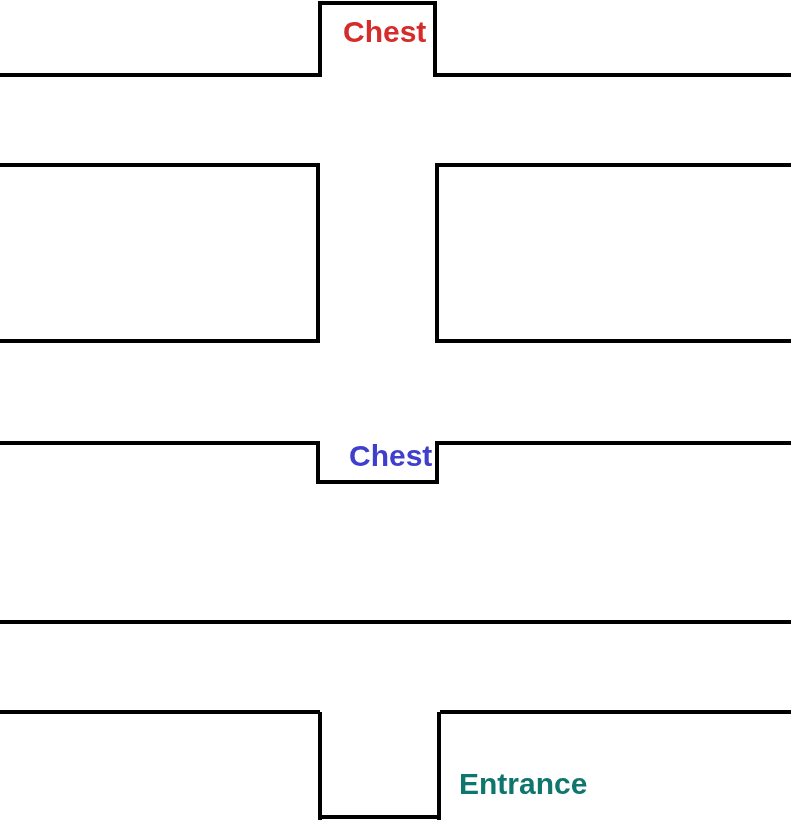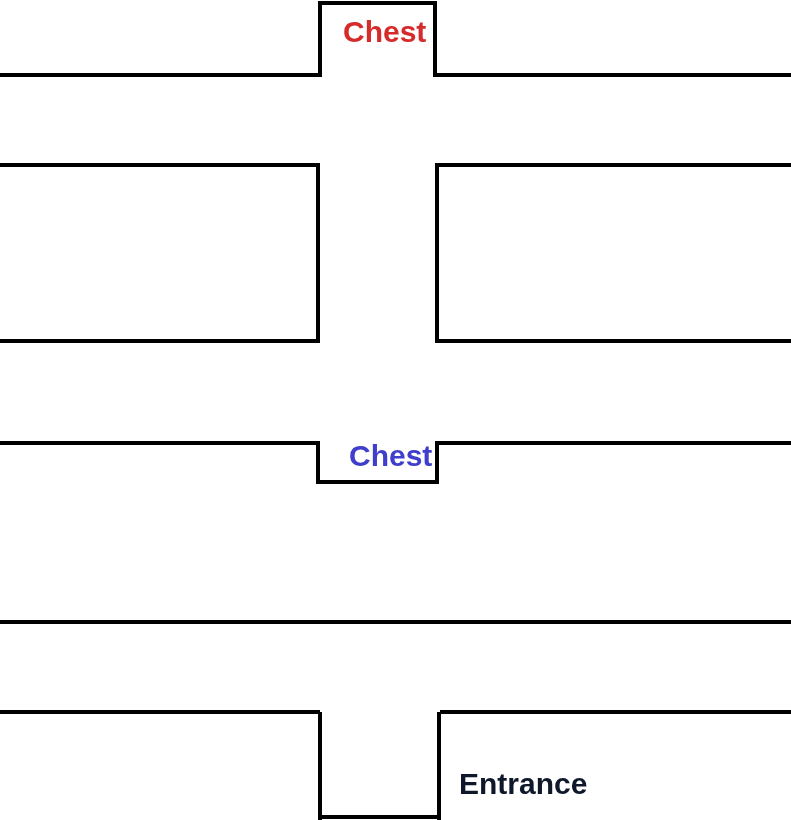--- a/index.html
+++ b/index.html
@@ -88,15 +88,15 @@
         <line x1="320" y1="712" x2="320" y2="820" class="maze-wall" stroke="#000000" stroke-width="4"></line>
         <line x1="439" y1="712" x2="439" y2="820" class="maze-wall" stroke="#000000" stroke-width="4"></line>
         <line x1="318" y1="817" x2="441" y2="817" class="maze-wall" stroke="#000000" stroke-width="4"></line>
       </g>
   </svg>
 
   <span class="maze-label" id="label-exit" style="color: rgb(213, 43, 43); left: 343px; top: 17px; font-size: 30px;">Chest</span>
 
   <span class="maze-label" id="label-chest" style="color: rgb(63, 63, 204); left: 332px; top: 441px; font-size: 30px;">Chest</span>
 
-  <span class="maze-label" id="label-entrance" style="color: #0f172a; left: 459px; top: 769px; font-size: 30px; text-align: right;">Entrance</span>
+  <span class="maze-label" id="label-entrance" style="color: #0f766e; left: 459px; top: 769px; font-size: 30px; text-align: right;">Entrance</span>
 
 </div>
 
 </body></html>

